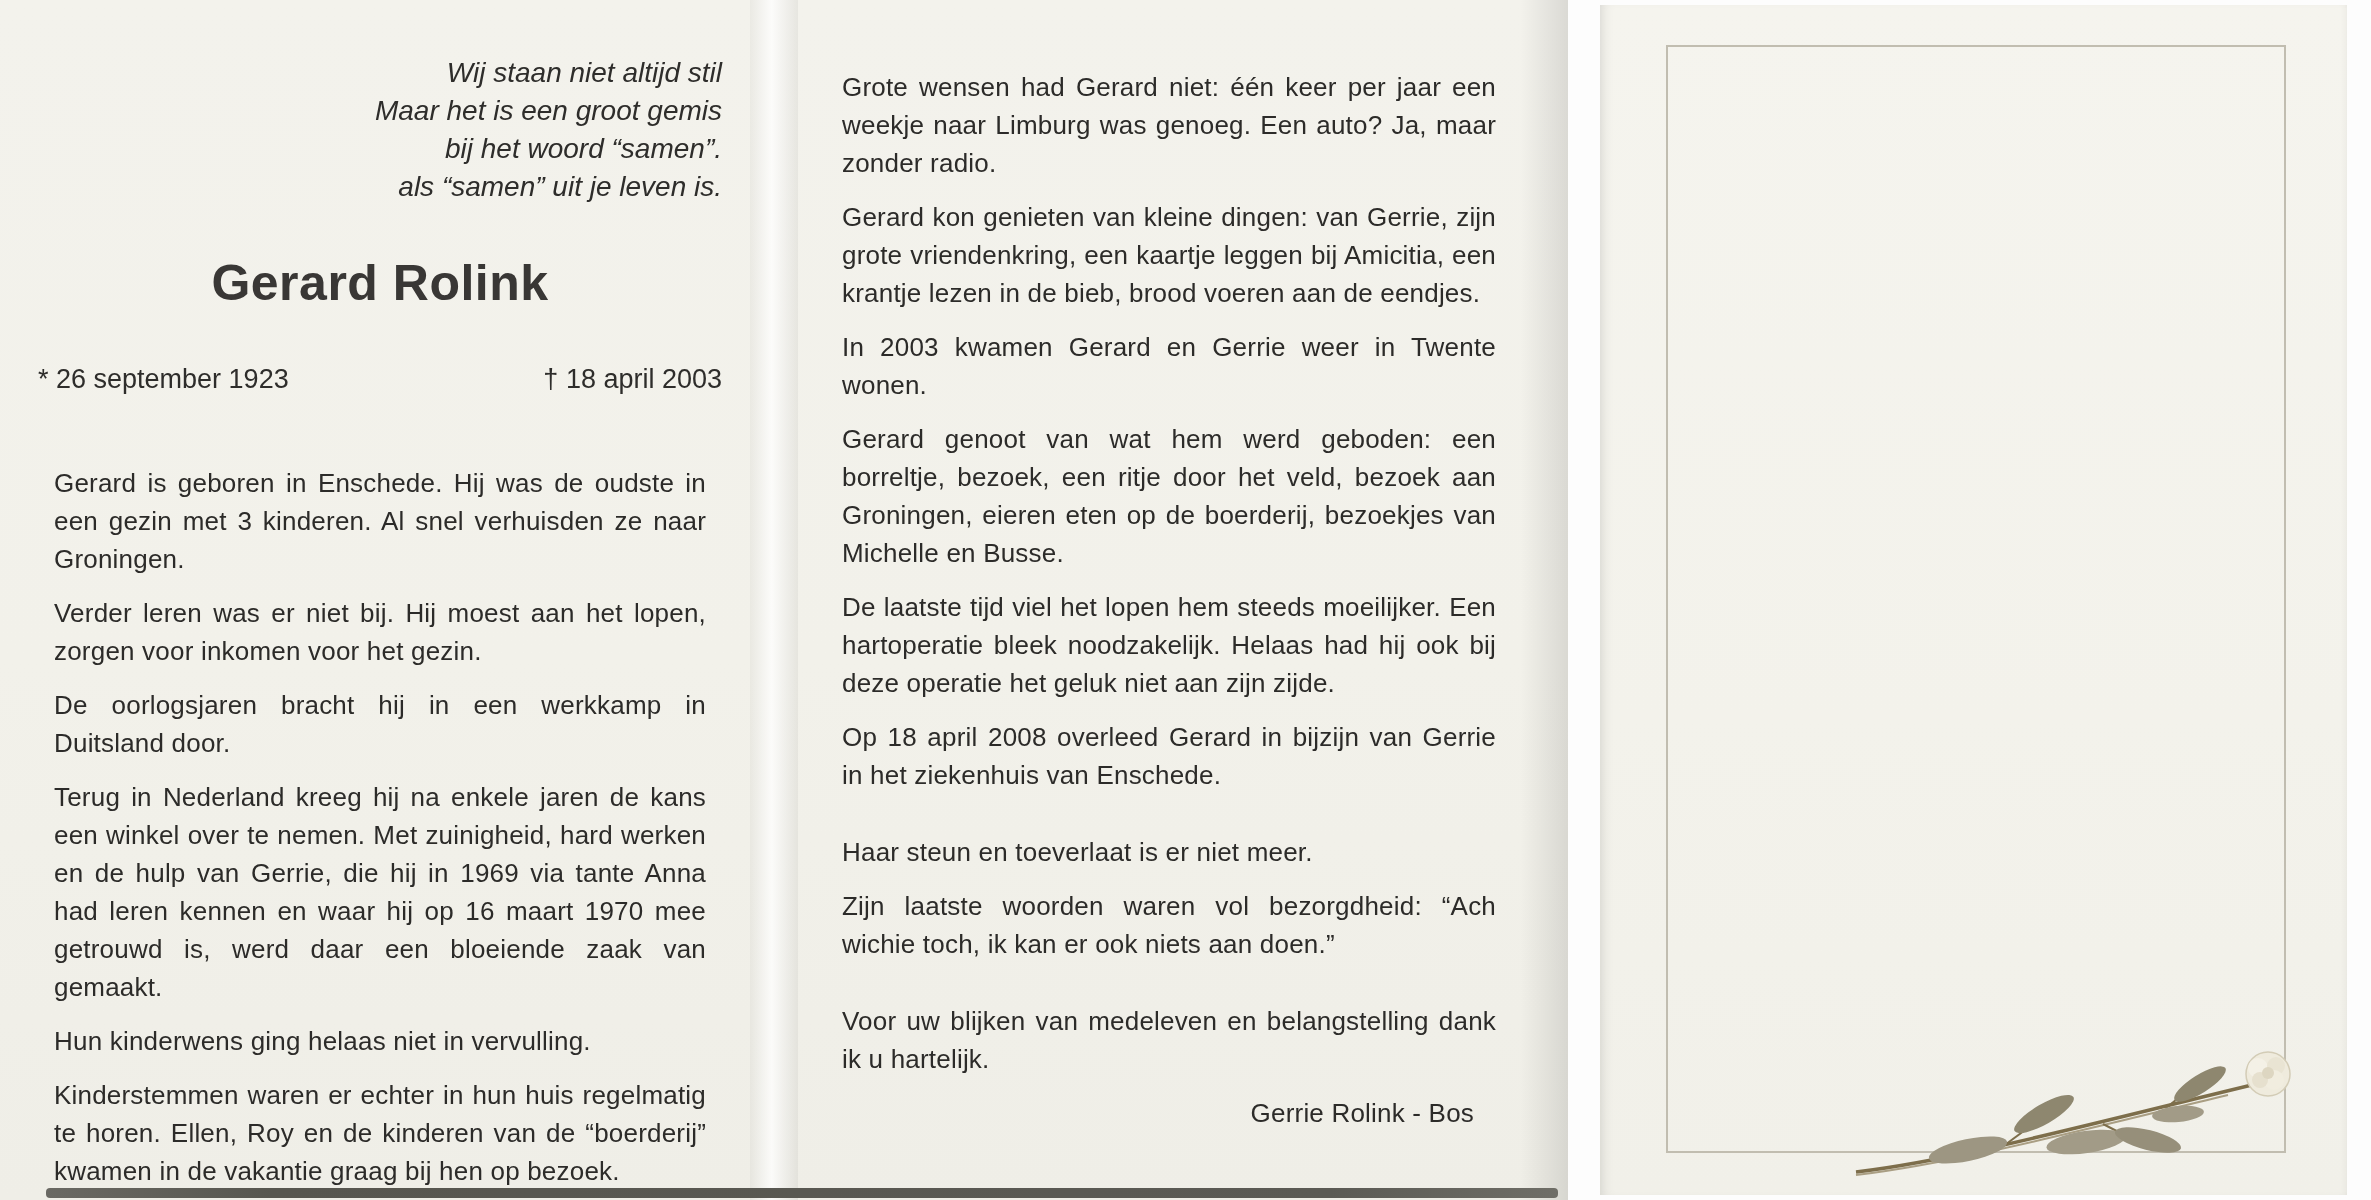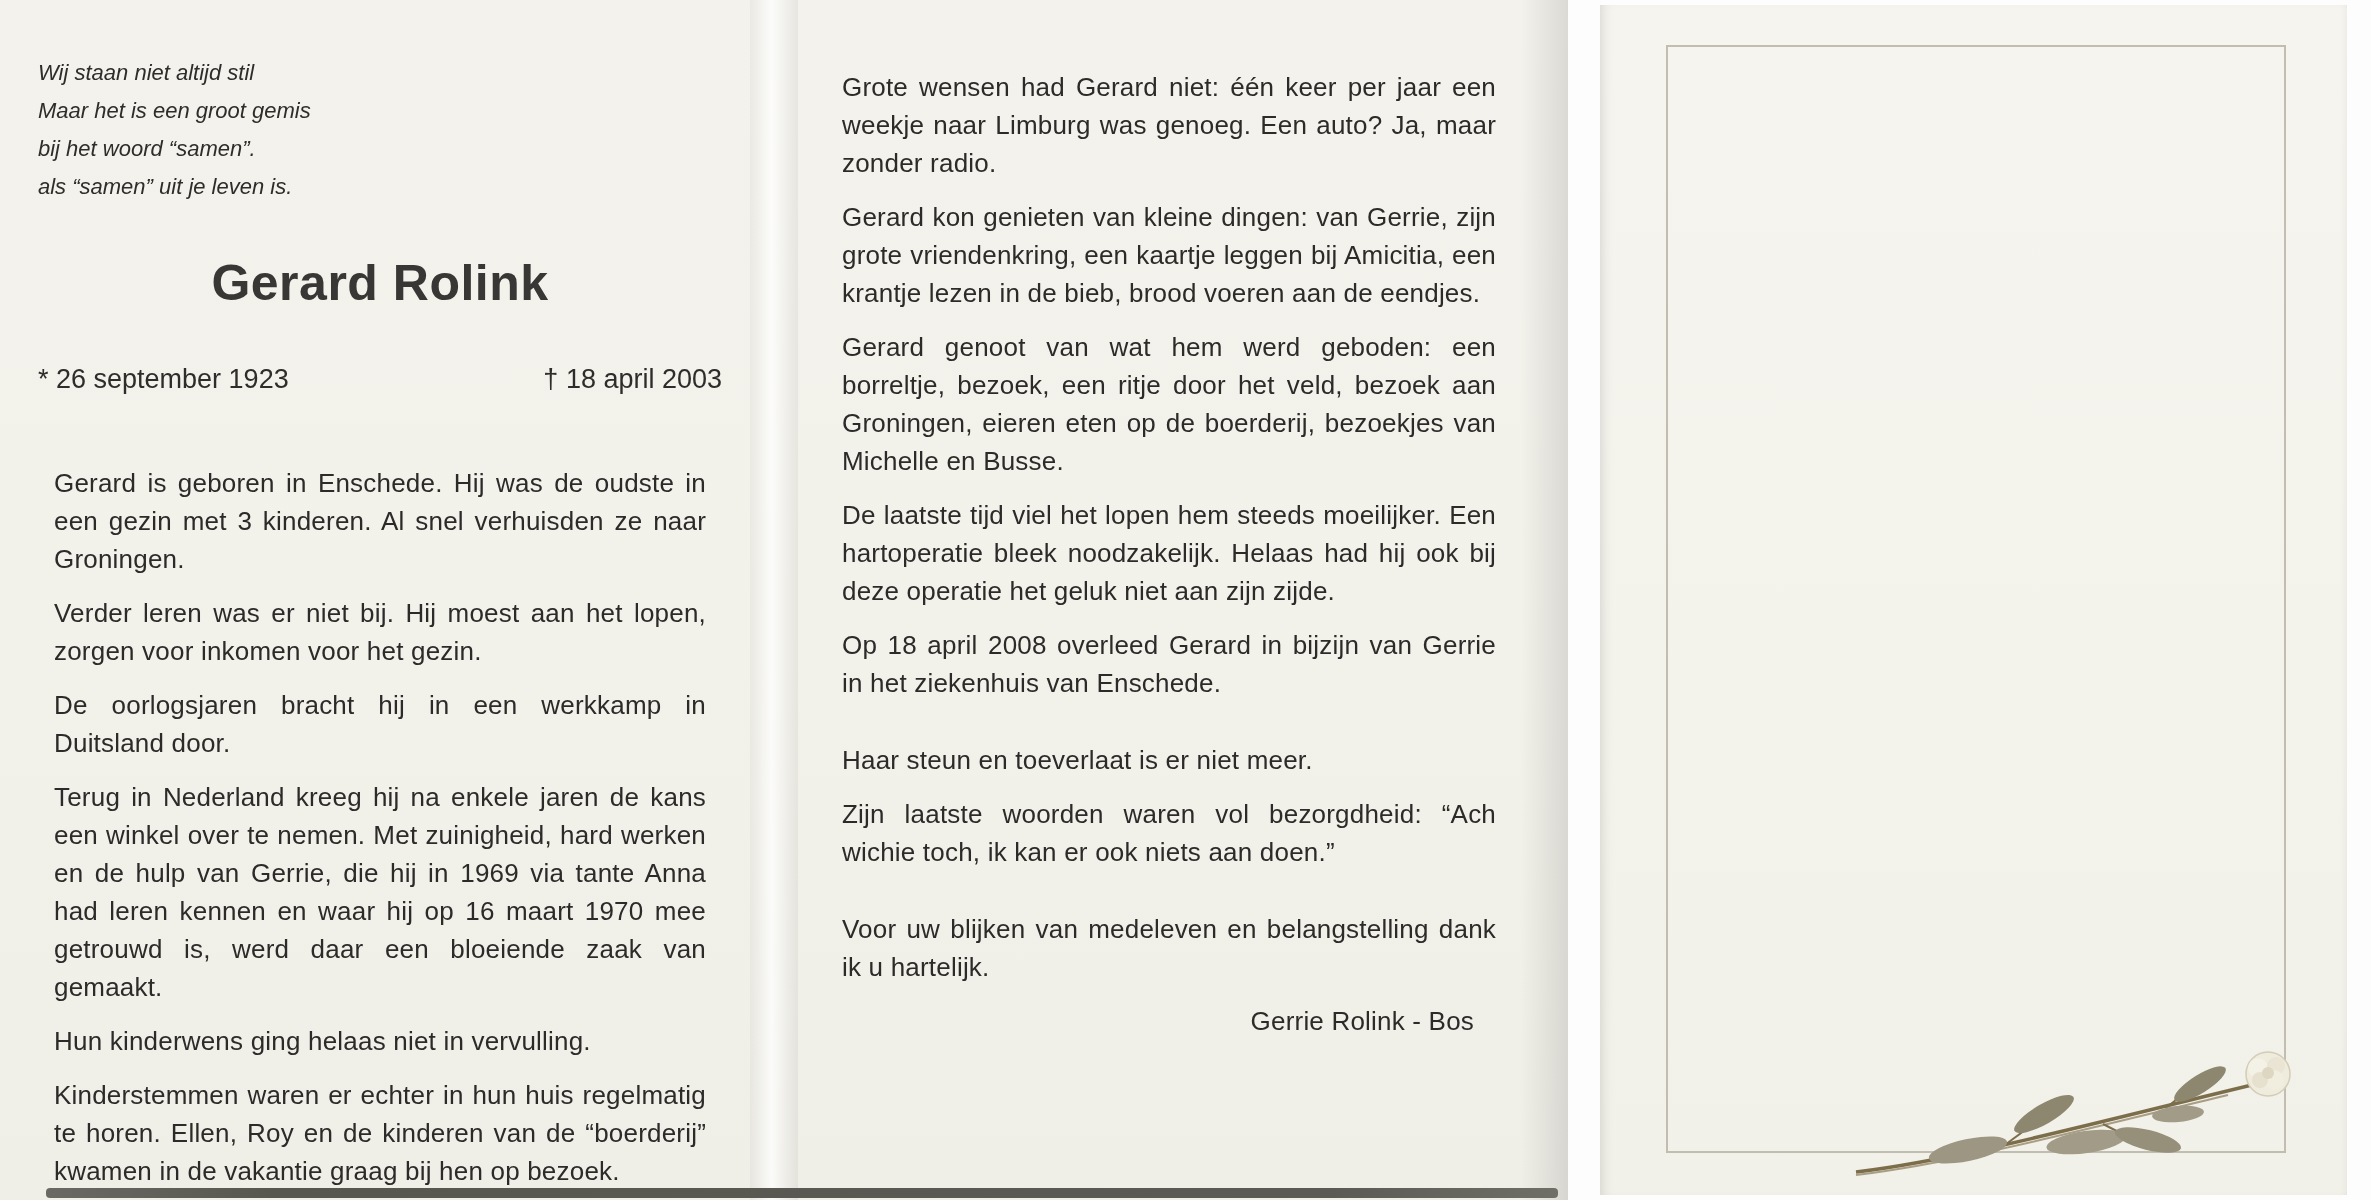--- a/index.html
+++ b/index.html
@@ -28,21 +28,21 @@
     background:linear-gradient(180deg,#f5f4ee 0%,#f3f2eb 60%,#f1f0e9 100%);
     box-shadow: inset 10px 0 14px -10px rgba(0,0,0,0.16), inset -6px 0 10px -8px rgba(0,0,0,0.10);
   }
   .frame {
     position:absolute; left:66px; top:40px; width:620px; height:1108px;
     border:2px solid #c1bdb0;
   }
   
   .poem {
     position:absolute; left:38px; top:54px; width:684px;
-    text-align:left; font-style:italic; font-size:22px; line-height:38px; color:#2e2d2b;
+    text-align:right; font-style:italic; font-size:28px; line-height:38px; color:#2e2d2b;
   }
   .name {
     position:absolute; left:38px; top:254px; width:684px;
     text-align:center; font-size:50px; font-weight:700; letter-spacing:0.5px; color:#393735;
   }
   .dates {
     position:absolute; left:38px; top:364px; width:684px;
     display:flex; justify-content:space-between; font-size:27px; color:#2e2d2b;
   }
   .body {
@@ -88,20 +88,21 @@
       <p>Verder leren was er niet bij. Hij moest aan het lopen, zorgen voor inkomen voor het gezin.</p>
       <p>De oorlogsjaren bracht hij in een werkkamp in Duitsland door.</p>
       <p>Terug in Nederland kreeg hij na enkele jaren de kans een winkel over te nemen. Met zuinigheid, hard werken en de hulp van Gerrie, die hij in 1969 via tante Anna had leren kennen en waar hij op 16 maart 1970 mee getrouwd is, werd daar een bloeiende zaak van gemaakt.</p>
       <p>Hun kinderwens ging helaas niet in vervulling.</p>
       <p>Kinderstemmen waren er echter in hun huis regelmatig te horen. Ellen, Roy en de kinderen van de “boerderij” kwamen in de vakantie graag bij hen op bezoek.</p>
     </div>
 
     <div class="body body-right">
       <p>Grote wensen had Gerard niet: één keer per jaar een weekje naar Limburg was genoeg. Een auto? Ja, maar zonder radio.</p>
       <p>Gerard kon genieten van kleine dingen: van Gerrie, zijn grote vriendenkring, een kaartje leggen bij Amicitia, een krantje lezen in de bieb, brood voeren aan de eendjes.</p>
+      <p>In 2003 kwamen Gerard en Gerrie weer in Twente wonen.</p>
       <p>Gerard genoot van wat hem werd geboden: een borreltje, bezoek, een ritje door het veld, bezoek aan Groningen, eieren eten op de boerderij, bezoekjes van Michelle en Busse.</p>
       <p>De laatste tijd viel het lopen hem steeds moeilijker. Een hartoperatie bleek noodzakelijk. Helaas had hij ook bij deze operatie het geluk niet aan zijn zijde.</p>
       <p>Op 18 april 2008 overleed Gerard in bijzijn van Gerrie in het ziekenhuis van Enschede.</p>
       <p class="gap">Haar steun en toeverlaat is er niet meer.</p>
       <p>Zijn laatste woorden waren vol bezorgdheid: “Ach wichie toch, ik kan er ook niets aan doen.”</p>
       <p class="gap">Voor uw blijken van medeleven en belangstelling dank ik u hartelijk.</p>
       <p class="signature">Gerrie Rolink - Bos</p>
     </div>
 
     <div class="fold fold-center"></div>

